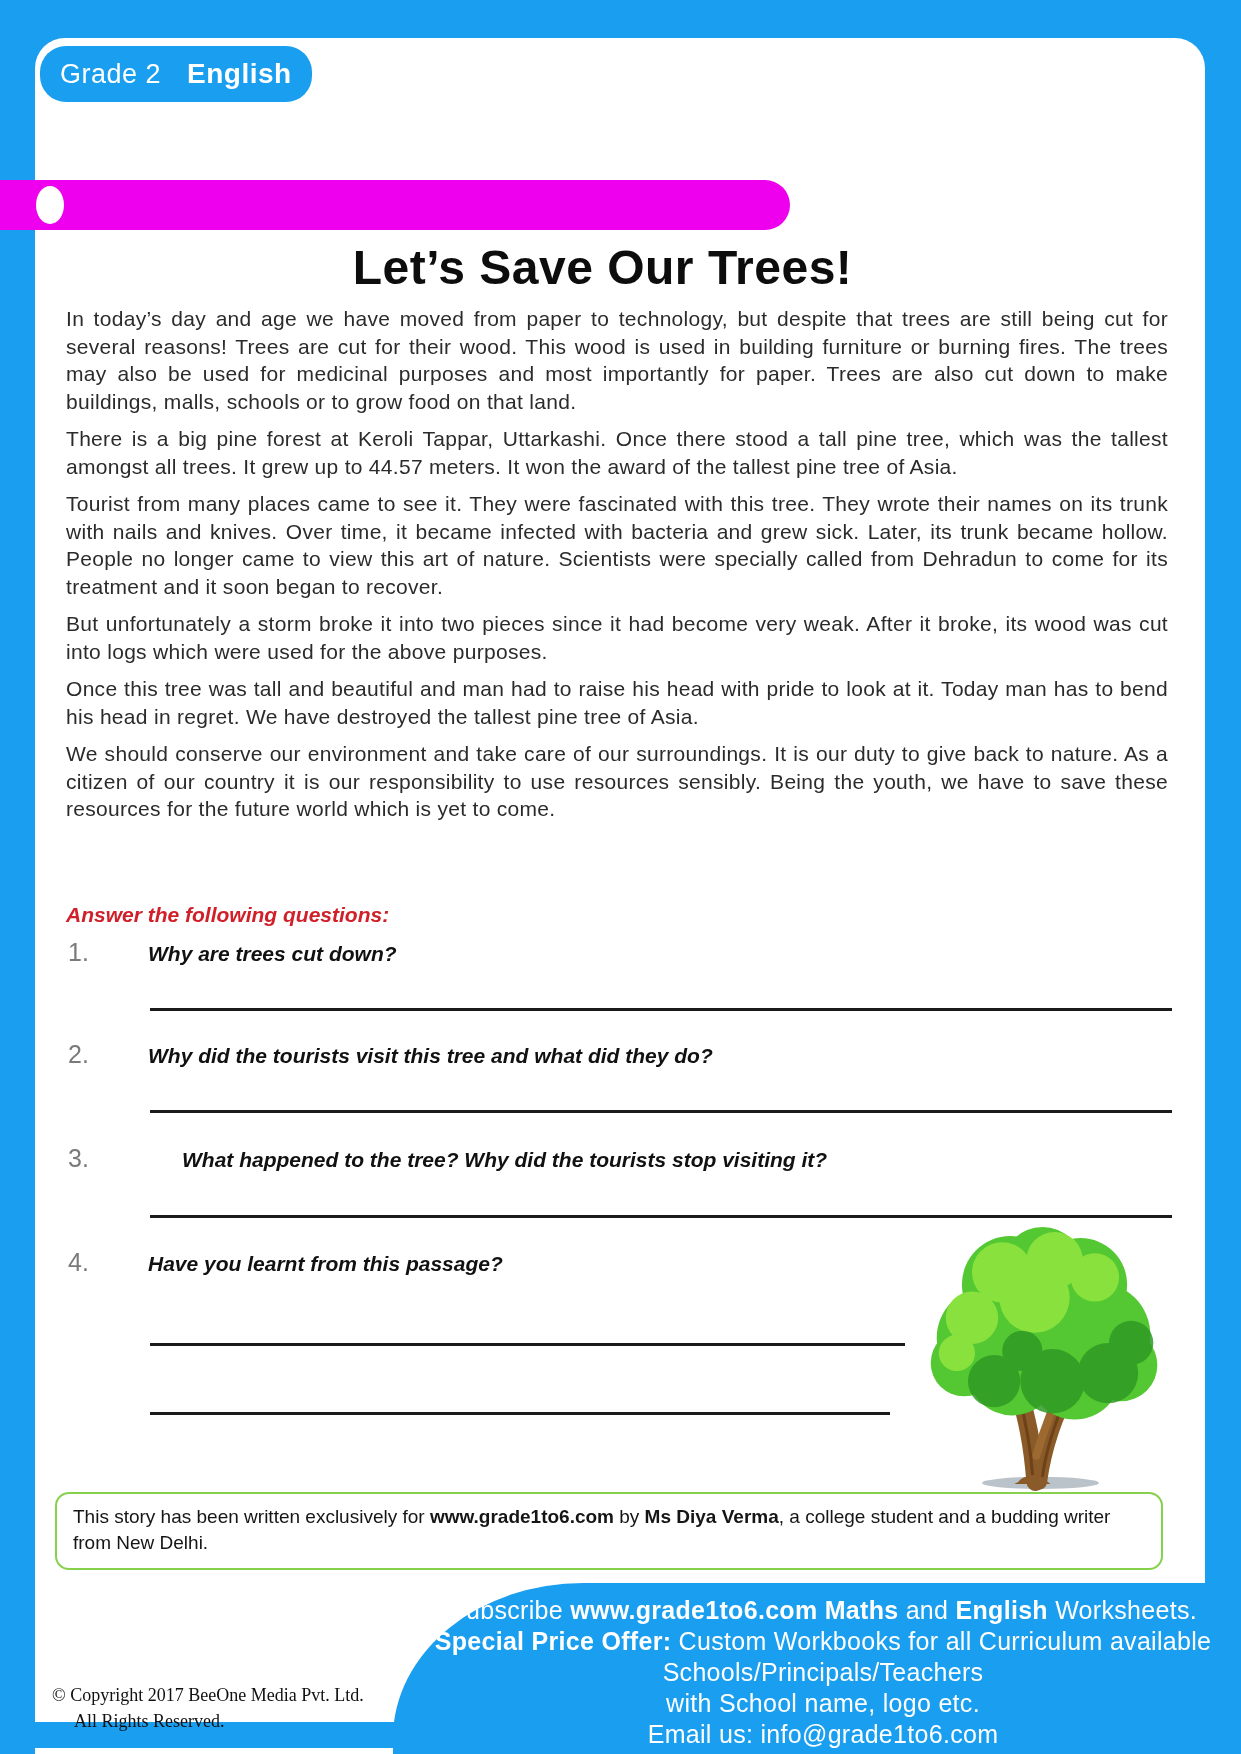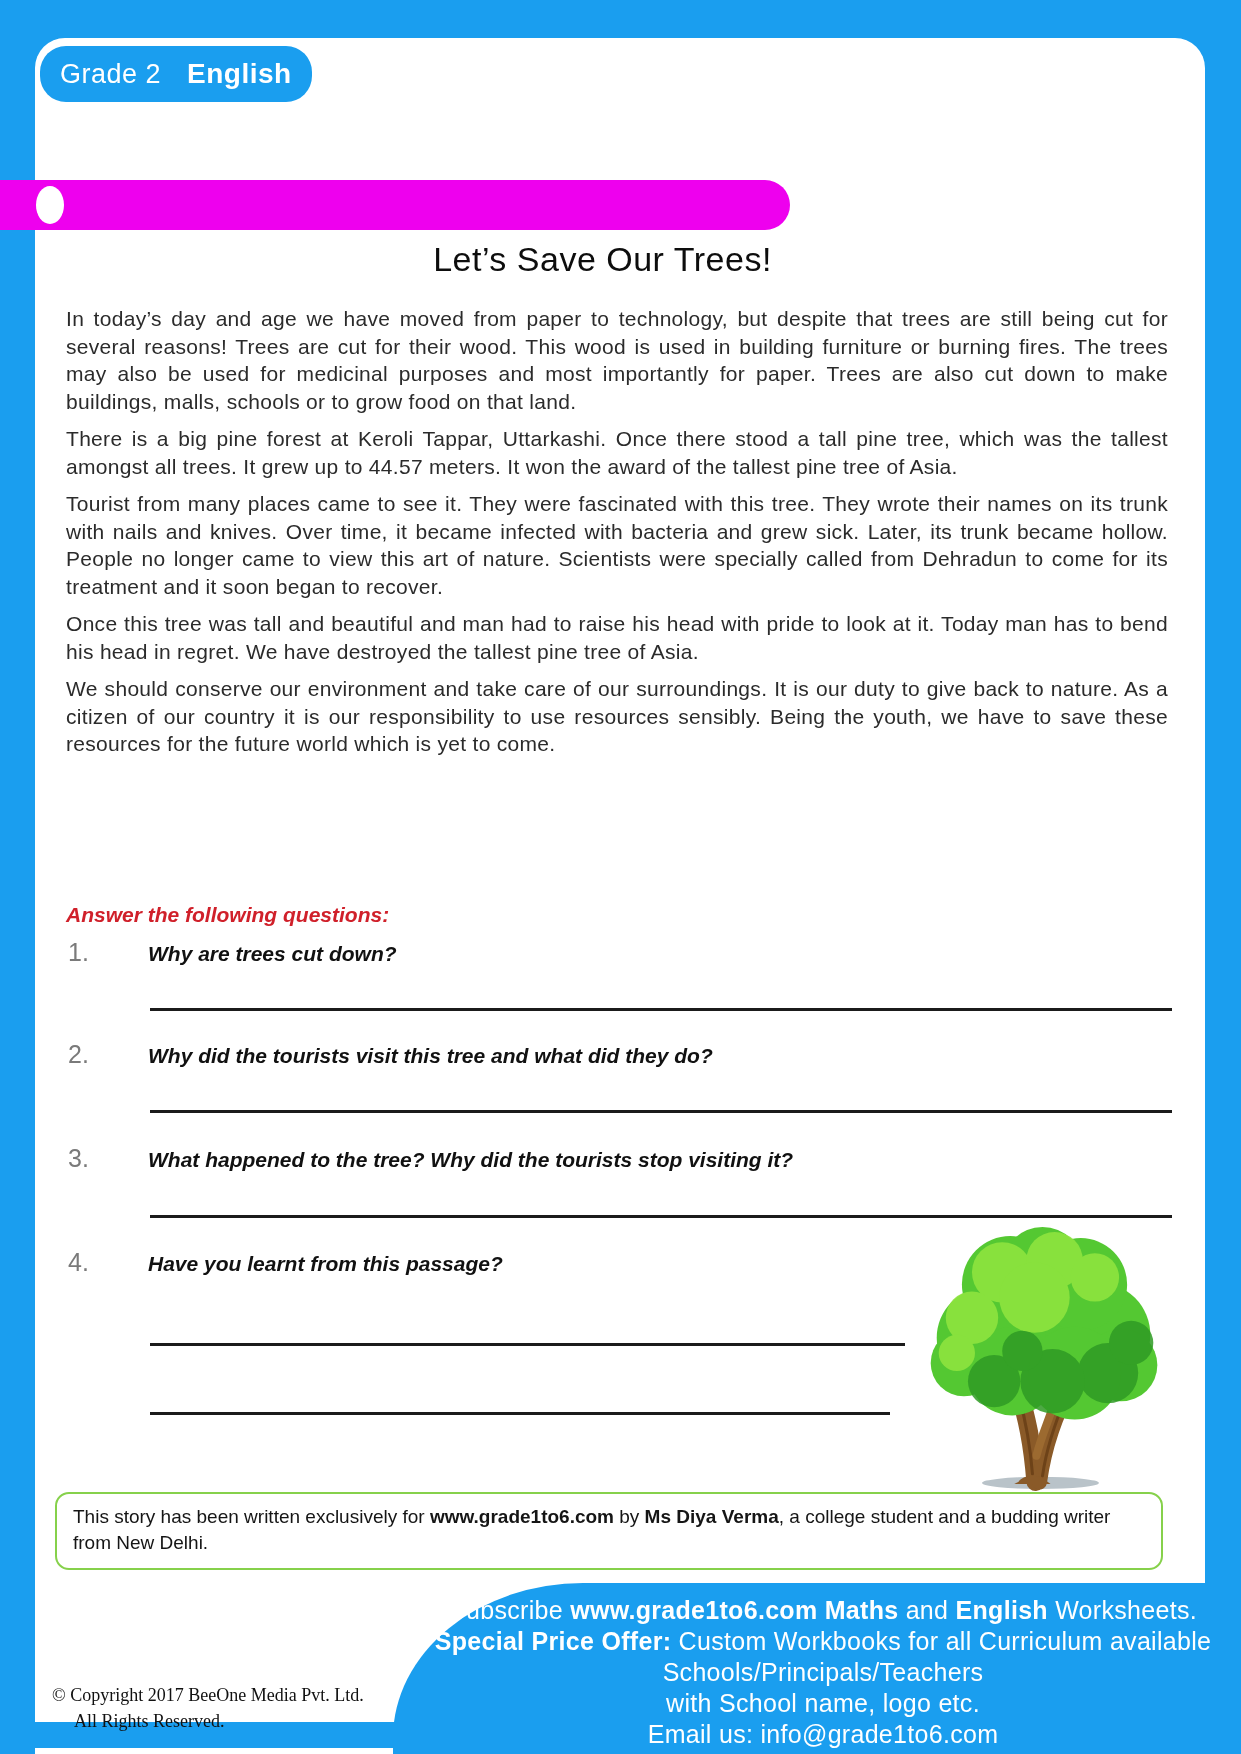--- a/index.html
+++ b/index.html
@@ -17,21 +17,21 @@
   .grade-tab .subject{color:#fff; font-size:28px; font-weight:700; margin-left:26px; letter-spacing:.5px;}
 
   
   .banner{position:absolute; left:0; top:180px; width:790px; height:50px;
         background:#EE00EE; border-radius:0 25px 25px 0; display:flex; align-items:center;}
   .banner .oval{position:absolute; left:36px; top:6px; width:28px; height:38px; background:#fff; border-radius:50%;}
   .banner .txt{margin-left:80px; color:#fff; font-size:21px; font-weight:700; font-style:italic; letter-spacing:.3px;}
 
   
   .title{position:absolute; left:40px; top:240px; width:1125px; text-align:center;
-        font-size:34px; font-weight:400; color:#0d0d0d; letter-spacing:.5px;}
+        font-size:48px; font-weight:700; color:#0d0d0d; letter-spacing:.5px;}
 
   
   .passage{position:absolute; left:66px; top:305px; width:1102px; color:#2b2b2b;
         font-size:21px; line-height:27.5px; text-align:justify; letter-spacing:.3px;}
   .passage p{margin:0 0 10px 0;}
 
   
   .q-heading{position:absolute; left:66px; top:903px; font-size:21px; font-weight:700; font-style:italic; color:#D0202A;}
   .q-num{position:absolute; left:68px; font-size:25px; color:#7a7a7a;}
   .q-text{position:absolute; left:148px; font-size:21px; font-weight:700; color:#111;font-style:italic;}
@@ -72,36 +72,37 @@
   <div class="banner">
     <span class="oval"></span>
   </div>
 
   <div class="title">Let’s Save Our Trees!</div>
 
   <div class="passage">
     <p>In today’s day and age we have moved from paper to technology, but despite that trees are still being cut for several reasons! Trees are cut for their wood. This wood is used in building furniture or burning fires. The trees may also be used for medicinal purposes and most importantly for paper. Trees are also cut down to make buildings, malls, schools or to grow food on that land.</p>
     <p>There is a big pine forest at Keroli Tappar, Uttarkashi. Once there stood a tall pine tree, which was the tallest amongst all trees. It grew up to 44.57 meters. It won the award of the tallest pine tree of Asia.</p>
     <p>Tourist from many places came to see it. They were fascinated with this tree. They wrote their names on its trunk with nails and knives. Over time, it became infected with bacteria and grew sick. Later, its trunk became hollow. People no longer came to view this art of nature. Scientists were specially called from Dehradun to come for its treatment and it soon began to recover.</p>
+    <p>But unfortunately a storm broke it into two pieces since it had become very weak. After it broke, its wood was cut into logs which were used for the above purposes.</p>
     <p>Once this tree was tall and beautiful and man had to raise his head with pride to look at it. Today man has to bend his head in regret. We have destroyed the tallest pine tree of Asia.</p>
     <p>We should conserve our environment and take care of our surroundings. It is our duty to give back to nature. As a citizen of our country it is our responsibility to use resources sensibly. Being the youth, we have to save these resources for the future world which is yet to come.</p>
   </div>
 
   <div class="q-heading">Answer the following questions:</div>
 
   <span class="q-num" style="top:938px;">1.</span>
   <span class="q-text" style="top:942px;">Why are trees cut down?</span>
   <div class="a-line" style="left:150px; top:1008px; width:1022px;"></div>
 
   <span class="q-num" style="top:1040px;">2.</span>
   <span class="q-text" style="top:1044px;">Why did the tourists visit this tree and what did they do?</span>
   <div class="a-line" style="left:150px; top:1110px; width:1022px;"></div>
 
   <span class="q-num" style="top:1144px;">3.</span>
-  <span class="q-text" style="top:1148px;">What happened to the tree? Why did the tourists stop visiting it?</span>
+  <span class="q-text" style="top:1148px;margin-left:34px;">What happened to the tree? Why did the tourists stop visiting it?</span>
   <div class="a-line" style="left:150px; top:1215px; width:1022px;"></div>
 
   <span class="q-num" style="top:1248px;">4.</span>
   <span class="q-text" style="top:1252px;">Have you learnt from this passage?</span>
   <div class="a-line" style="left:150px; top:1343px; width:755px;"></div>
   <div class="a-line" style="left:150px; top:1412px; width:740px;"></div>
 
   <svg class="tree" viewBox="0 0 280 270" aria-hidden="true">
     <ellipse cx="138" cy="259" rx="58" ry="6" fill="#b9c3c9"></ellipse>
 

